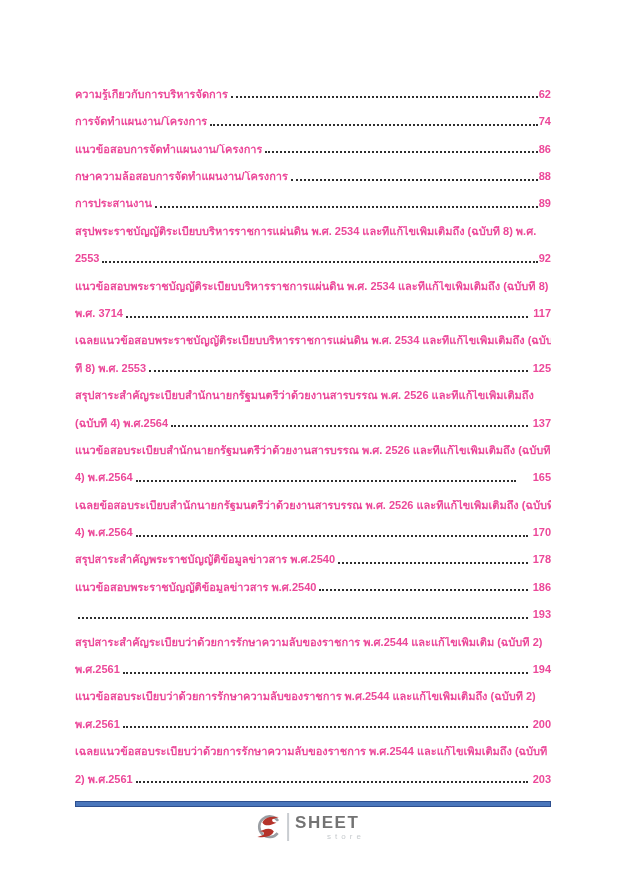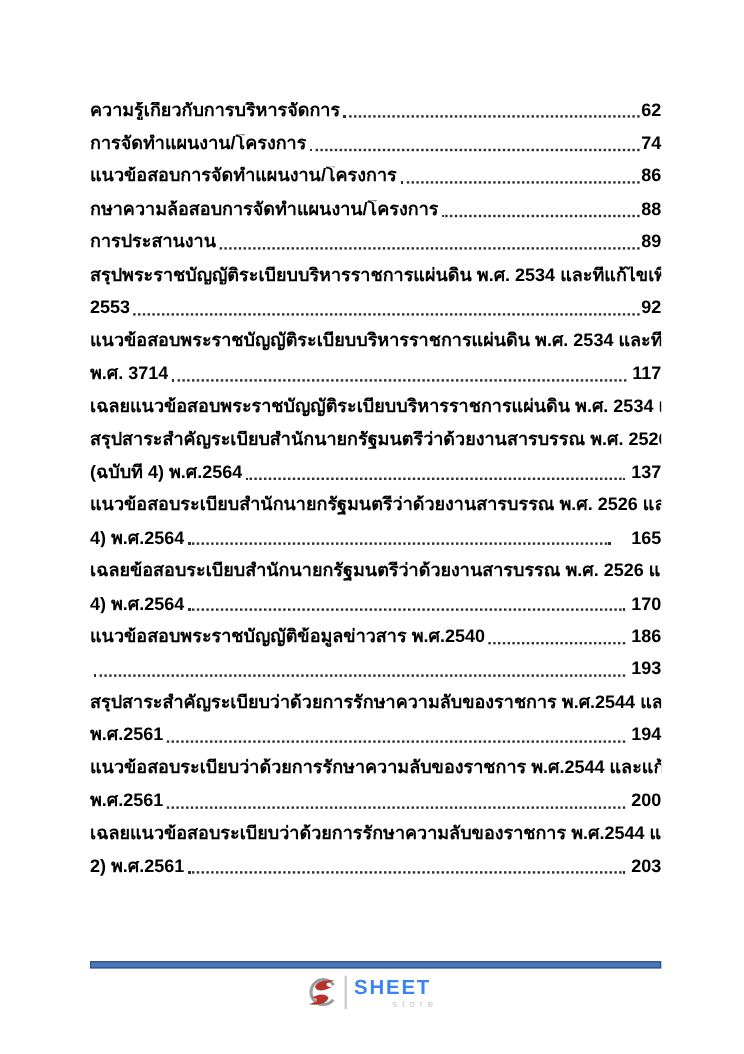--- a/index.html
+++ b/index.html
@@ -18,23 +18,23 @@
     position: absolute;
     left: 75px; top: 78px;
     width: 476px;
   }
   .toc-line {
     display: flex;
     align-items: flex-end;
     height: 27.4px;
     box-sizing: border-box;
     padding-bottom: 5px;
-    font-size: 15px;
+    font-size: 11px;
     font-weight: bold;
-    color: #000000;
+    color: #ec4899;
   }
   .toc-line .t {
     flex: 0 1 auto;
     white-space: nowrap;
     overflow: hidden;
     line-height: 1.05;
   }
   .toc-line .leader {
     flex: 1 1 auto;
     min-width: 8px;
@@ -64,21 +64,21 @@
   .logo-icon { display: block; }
   .logo-sep {
     width: 2px; height: 28px;
     background: #c9cdd1;
   }
   .logo-text { display: flex; flex-direction: column; }
   .logo-brand {
     font-size: 17px;
     font-weight: bold;
     letter-spacing: 1.5px;
-    color: #3b82f6;
+    color: #737373;
     line-height: 1;
   }
   .logo-sub {
     font-size: 8px;
     letter-spacing: 4px;
     color: #c6cacd;
     line-height: 1;
     margin-top: 2px;
     margin-left: 32px;
   }
@@ -127,20 +127,25 @@
       </div>
       <div class="toc-line">
         <span class="t">พ.ศ. 3714</span>
         <span class="leader"></span>
         <span class="pg" style="padding-left: 4px;">117</span>
       </div>
       <div class="toc-line">
         <span class="t">เฉลยแนวข้อสอบพระราชบัญญัติระเบียบบริหารราชการแผ่นดิน พ.ศ. 2534 และที่แก้ไขเพิ่มเติมถึง (ฉบับ</span>
       </div>
       <div class="toc-line">
+        <span class="t">ที่ 8) พ.ศ. 2553</span>
+        <span class="leader"></span>
+        <span class="pg" style="padding-left: 4px;">125</span>
+      </div>
+      <div class="toc-line">
         <span class="t">สรุปสาระสำคัญระเบียบสำนักนายกรัฐมนตรีว่าด้วยงานสารบรรณ พ.ศ. 2526 และที่แก้ไขเพิ่มเติมถึง</span>
       </div>
       <div class="toc-line">
         <span class="t">(ฉบับที่ 4) พ.ศ.2564</span>
         <span class="leader"></span>
         <span class="pg" style="padding-left: 4px;">137</span>
       </div>
       <div class="toc-line">
         <span class="t">แนวข้อสอบระเบียบสำนักนายกรัฐมนตรีว่าด้วยงานสารบรรณ พ.ศ. 2526 และที่แก้ไขเพิ่มเติมถึง (ฉบับที่</span>
       </div>
@@ -149,20 +154,25 @@
         <span class="leader"></span>
         <span class="pg" style="padding-left: 4px; margin-left: 12px;">165</span>
       </div>
       <div class="toc-line">
         <span class="t">เฉลยข้อสอบระเบียบสำนักนายกรัฐมนตรีว่าด้วยงานสารบรรณ พ.ศ. 2526 และที่แก้ไขเพิ่มเติมถึง (ฉบับที่</span>
       </div>
       <div class="toc-line">
         <span class="t">4) พ.ศ.2564</span>
         <span class="leader"></span>
         <span class="pg" style="padding-left: 4px;">170</span>
+      </div>
+      <div class="toc-line">
+        <span class="t">สรุปสาระสำคัญพระราชบัญญัติข้อมูลข่าวสาร พ.ศ.2540</span>
+        <span class="leader"></span>
+        <span class="pg" style="padding-left: 4px;">178</span>
       </div>
       <div class="toc-line">
         <span class="t">แนวข้อสอบพระราชบัญญัติข้อมูลข่าวสาร พ.ศ.2540</span>
         <span class="leader"></span>
         <span class="pg" style="padding-left: 4px;">186</span>
       </div>
       <div class="toc-line">
         <span class="leader"></span>
         <span class="pg" style="padding-left: 4px;">193</span>
       </div>

